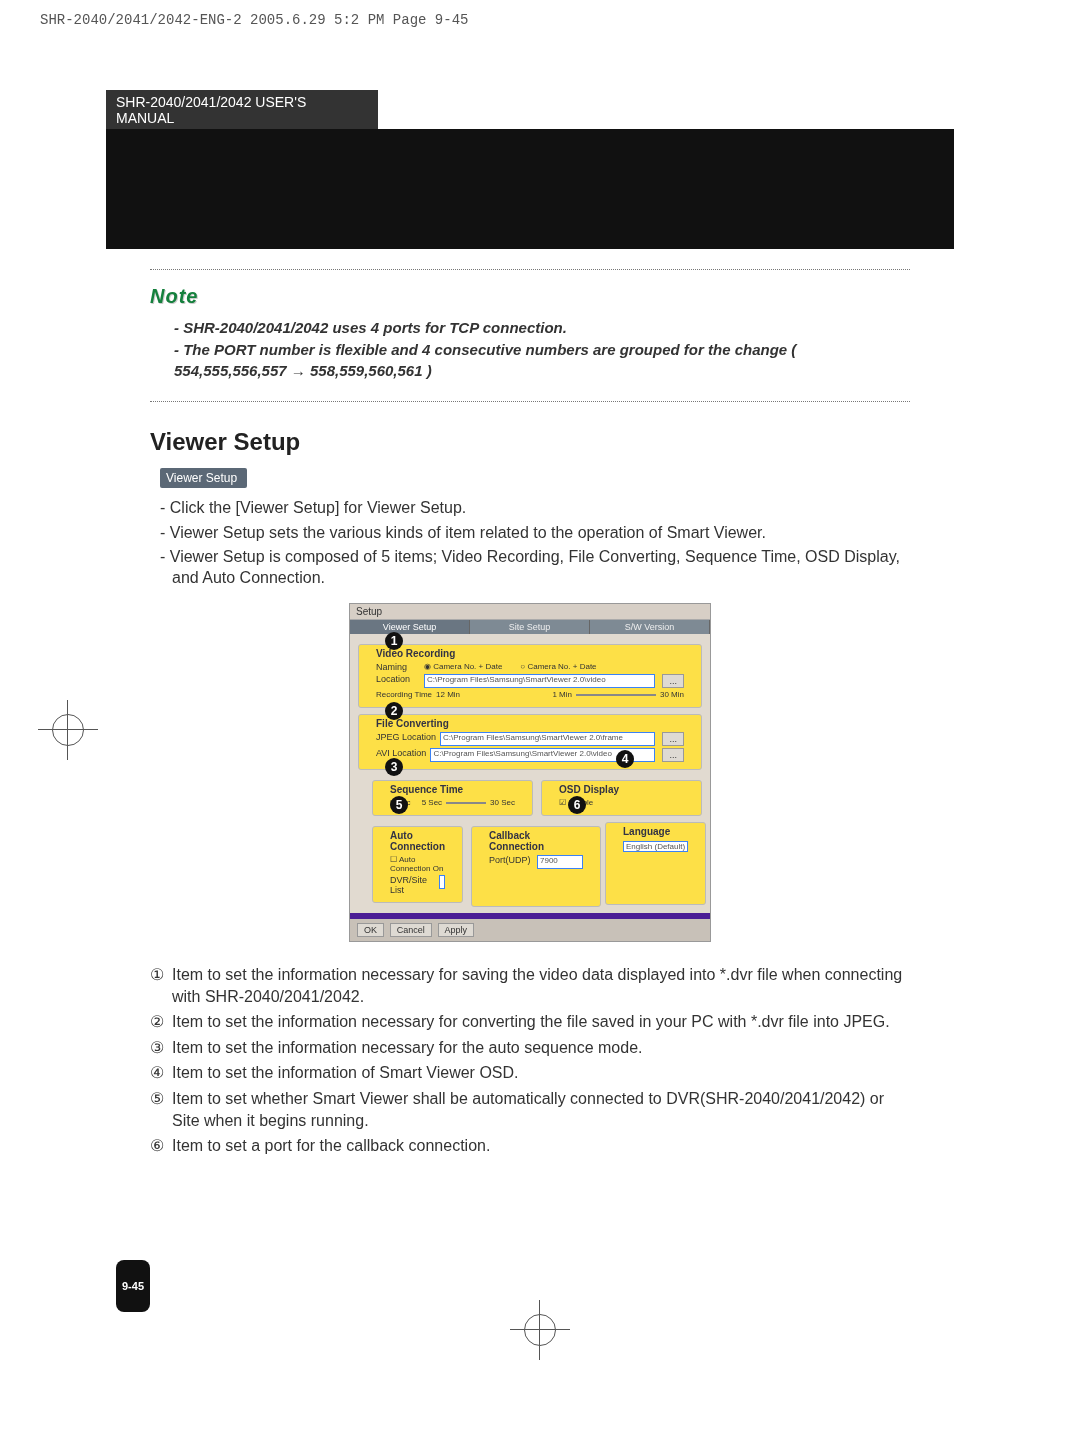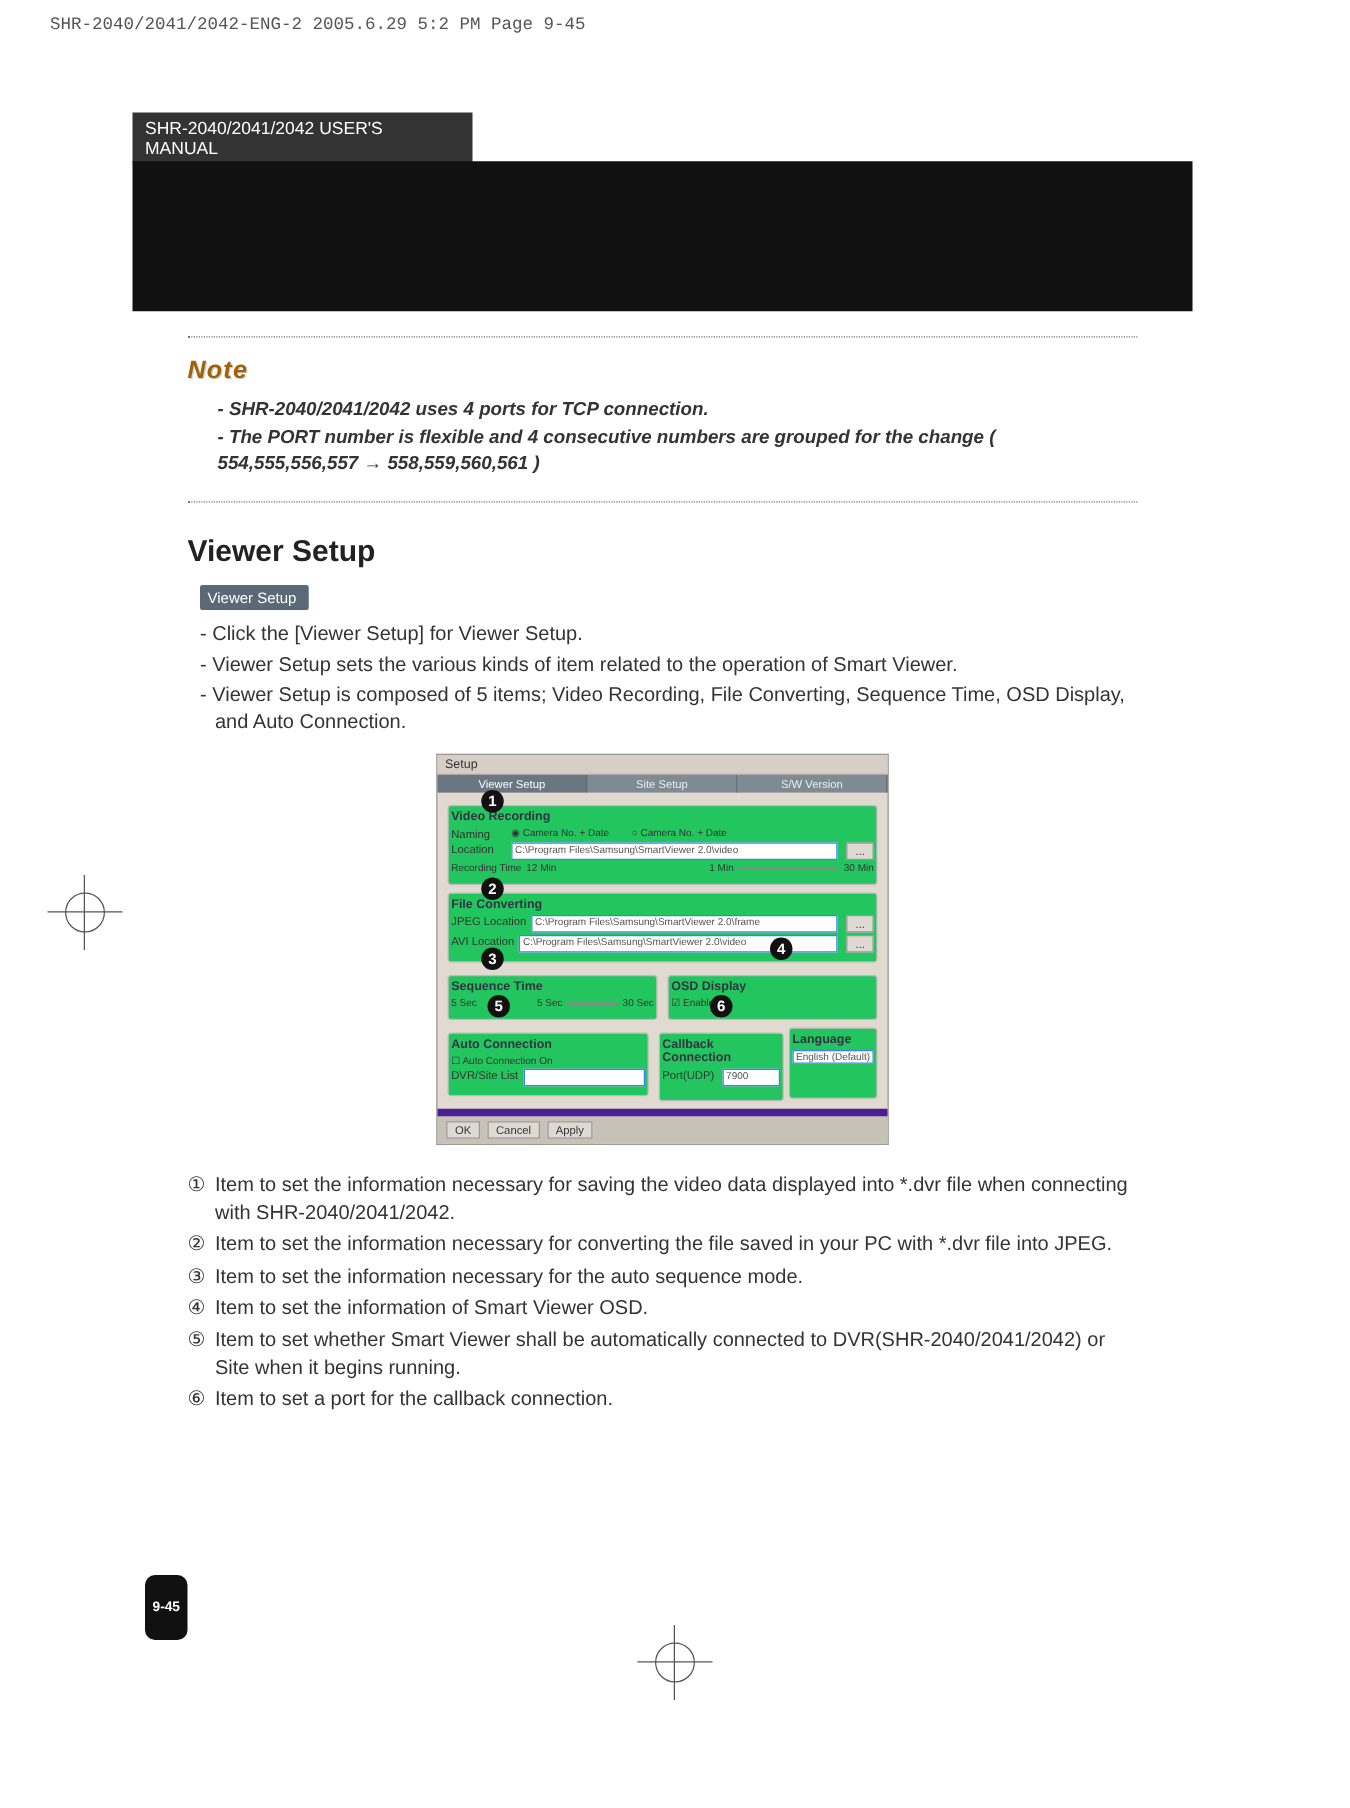--- a/index.html
+++ b/index.html
@@ -61,21 +61,21 @@
     padding: 0 30px;
   }
   .dotted {
     border-top: 1px dotted #777;
     margin: 20px 0 10px;
   }
   .note-hdr {
     font-style: italic;
     font-weight: bold;
     font-size: 20px;
-    color: #a16207;
+    color: #15803d;
     text-shadow: 1px 1px 0 #ccc;
     margin: 15px 0 10px;
     letter-spacing: 1px;
   }
   .note-body {
     font-style: italic;
     font-weight: bold;
     font-size: 15px;
     line-height: 1.35;
     margin-left: 24px;
@@ -130,23 +130,23 @@
     background:#7e8a94;
     border-right:1px solid #666;
   }
   .sb-tab.active {
     color:#fff;
     background:#6a7682;
   }
   .sb-body { padding:6px 8px 4px; }
   .sb-group {
     border:1px solid #bbb;
-    background:#22c55e;
+    background:#fde047;
     margin: 4px 0 6px;
-    padding: 3px 2px 5px;
+    padding: 3px 17px 5px;
     border-radius:3px;
   }
   .sb-group .g-title {
     font-weight:bold;
     font-size:10px;
     margin:0 0 3px;
     color:#334;
   }
   .sb-row { display:flex; gap:4px; align-items:flex-start; margin:2px 0;}
   .sb-label { font-size:9px; min-width:44px; }
@@ -154,21 +154,21 @@
     flex:1;
     background:#fff;
     border:1px solid #3b82f6;
     font-size:8px;
     height:12px;
     padding:0 2px;
     color:#555;
     overflow:hidden;
     white-space:nowrap;
   }
-  .sb-2col { display:flex; gap:8px;}
+  .sb-2col { display:flex; gap:8px;margin-left:14px;}
   .sb-2col > div { flex:1; }
   .sb-slider {
     height: 2px; background:#888; margin:4px 0; position:relative;
   }
   .sb-footer {
     background:#c8c1b8;
     border-top:6px solid #4c1d95;
     padding:4px;
     text-align:left;
   }

